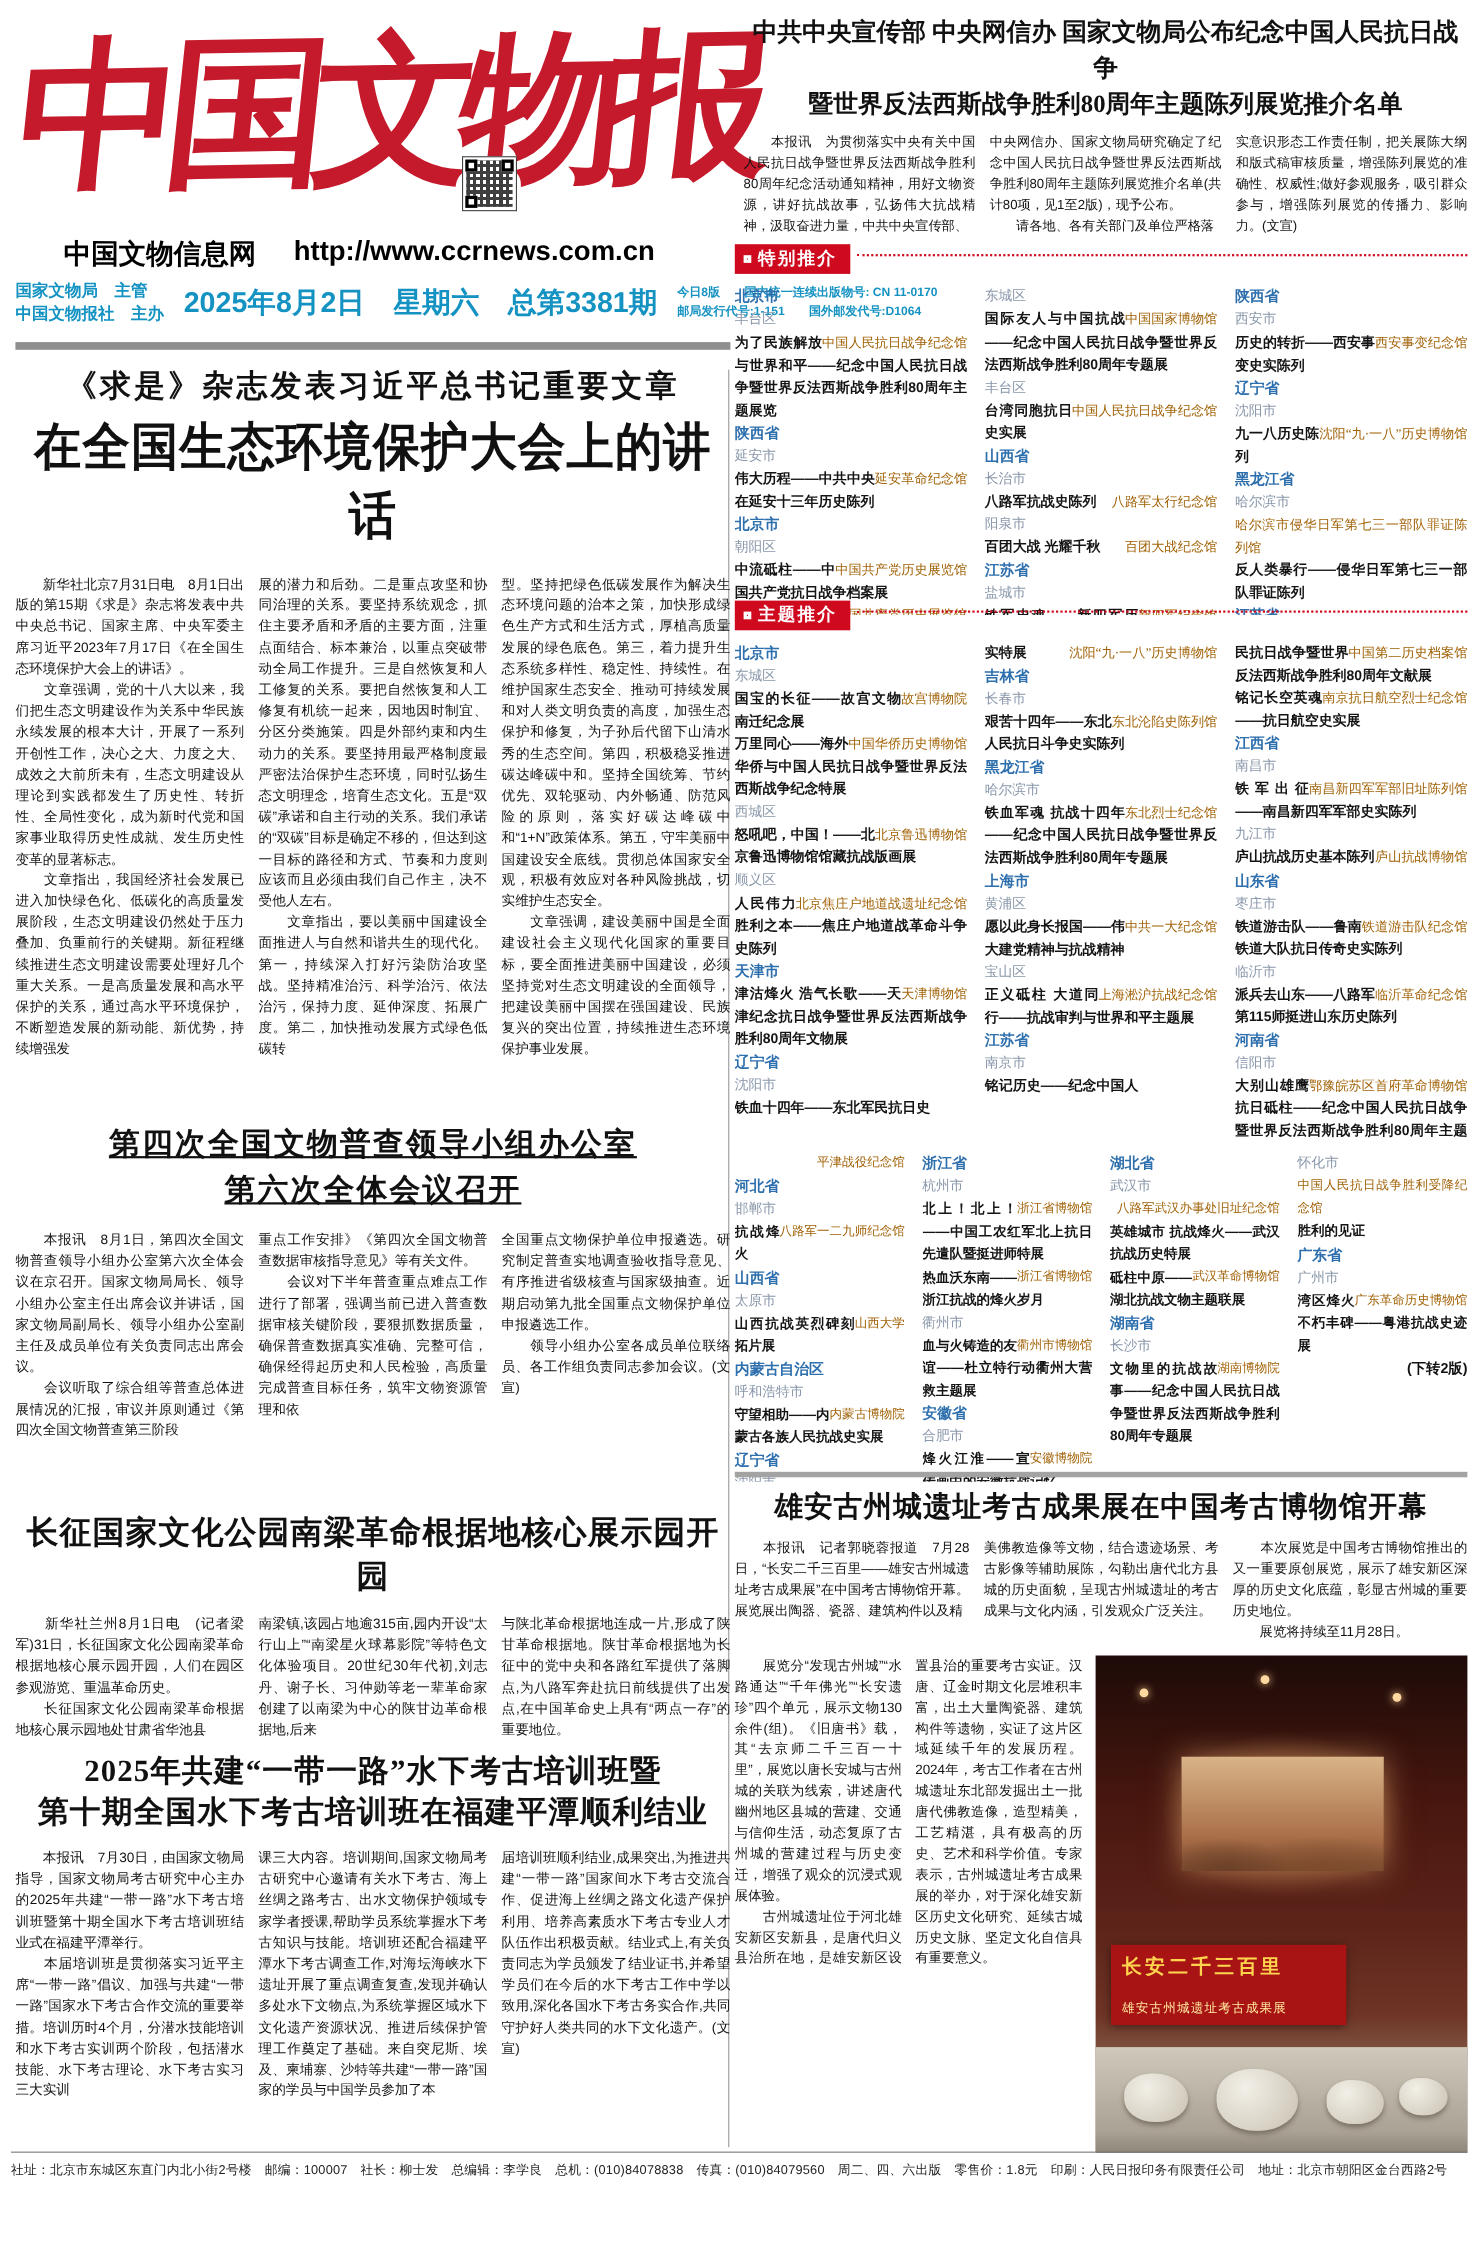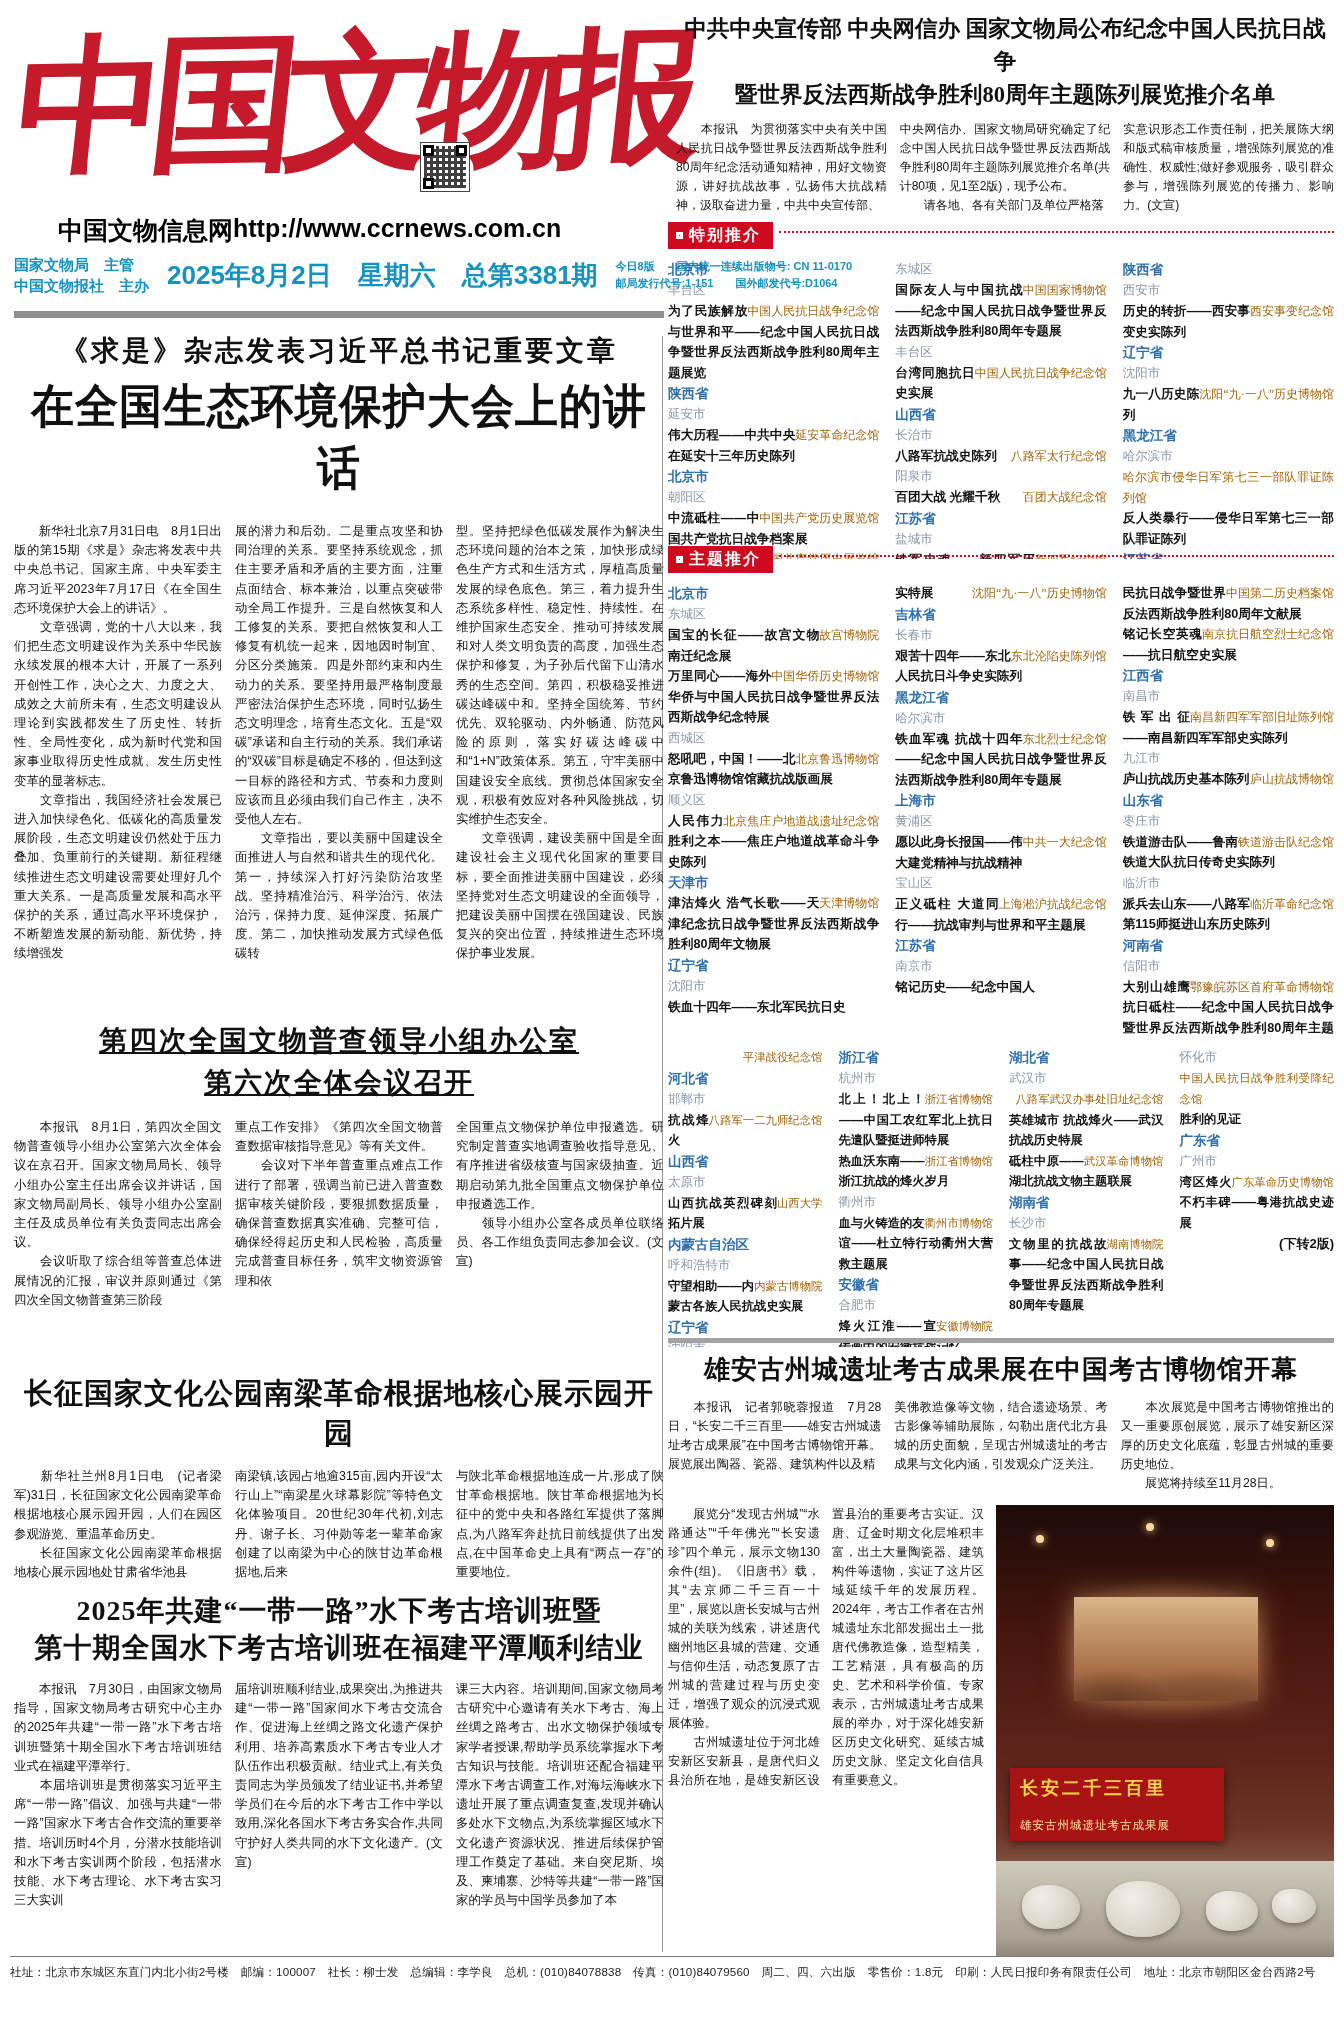--- a/index.html
+++ b/index.html
@@ -4,21 +4,21 @@
 <style>
   html,body{margin:0;padding:0;background:#e8e8e8;}
   .page{position:relative;width:1344px;height:2040px;background:#fff;margin:0 auto;
         font-family:"Liberation Sans",sans-serif;color:#111;overflow:hidden;}
   [data-interactable]{box-sizing:border-box;}
 
   
   .logo{position:absolute;left:18px;top:-14px;width:660px;height:230px;
         color:#c41a2b;font-size:148px;font-weight:900;letter-spacing:-14px;
         transform:skewX(-7deg) rotate(-1deg);white-space:nowrap;line-height:230px;}
-  .site-line{position:absolute;left:58px;top:214px;width:560px;display:flex;
+  .site-line{position:absolute;left:58px;top:214px;width:560px;display:flex;gap:34px;
         font-size:25px;font-weight:bold;color:#000;}
   .qr{position:absolute;left:420px;top:142px;width:50px;height:50px;background:#fff;border:1px solid #444;}
   .qr .noise{position:absolute;inset:3px;
       background-image:repeating-linear-gradient(0deg,#000 0 3px,transparent 3px 6px),
                        repeating-linear-gradient(90deg,#000 0 3px,transparent 3px 6px);
       opacity:.75;}
   .qr .fd{position:absolute;width:11px;height:11px;border:3px solid #000;background:#fff;}
   .qr .fd.a{left:2px;top:2px}.qr .fd.b{right:2px;top:2px}.qr .fd.c{left:2px;bottom:2px}
   .info-row{position:absolute;left:14px;top:254px;width:650px;display:flex;align-items:center;
         color:#1492c2;gap:18px;}
@@ -186,22 +186,22 @@
   </div>
 
   <div class="belt" data-interactable="false">
     <div class="title hd-serif">
       <div data-interactable="false">2025年共建“一带一路”水下考古培训班暨</div>
       <div data-interactable="false">第十期全国水下考古培训班在福建平潭顺利结业</div>
     </div>
     <div class="cols3">
       <div data-interactable="false">　　本报讯　7月30日，由国家文物局指导，国家文物局考古研究中心主办的2025年共建“一带一路”水下考古培训班暨第十期全国水下考古培训班结业式在福建平潭举行。
 　　本届培训班是贯彻落实习近平主席“一带一路”倡议、加强与共建“一带一路”国家水下考古合作交流的重要举措。培训历时4个月，分潜水技能培训和水下考古实训两个阶段，包括潜水技能、水下考古理论、水下考古实习三大实训</div>
+      <div data-interactable="false">课三大内容。培训期间,国家文物局考古研究中心邀请有关水下考古、海上丝绸之路考古、出水文物保护领域专家学者授课,帮助学员系统掌握水下考古知识与技能。培训班还配合福建平潭水下考古调查工作,对海坛海峡水下遗址开展了重点调查复查,发现并确认多处水下文物点,为系统掌握区域水下文化遗产资源状况、推进后续保护管理工作奠定了基础。来自突尼斯、埃及、柬埔寨、沙特等共建“一带一路”国家的学员与中国学员参加了本</div>
       <div data-interactable="false">届培训班顺利结业,成果突出,为推进共建“一带一路”国家间水下考古交流合作、促进海上丝绸之路文化遗产保护利用、培养高素质水下考古专业人才队伍作出积极贡献。结业式上,有关负责同志为学员颁发了结业证书,并希望学员们在今后的水下考古工作中学以致用,深化各国水下考古务实合作,共同守护好人类共同的水下文化遗产。(文宣)</div>
-      <div data-interactable="false">课三大内容。培训期间,国家文物局考古研究中心邀请有关水下考古、海上丝绸之路考古、出水文物保护领域专家学者授课,帮助学员系统掌握水下考古知识与技能。培训班还配合福建平潭水下考古调查工作,对海坛海峡水下遗址开展了重点调查复查,发现并确认多处水下文物点,为系统掌握区域水下文化遗产资源状况、推进后续保护管理工作奠定了基础。来自突尼斯、埃及、柬埔寨、沙特等共建“一带一路”国家的学员与中国学员参加了本</div>
     </div>
   </div>
 
   <div class="toparticle" data-interactable="false">
     <div class="title hd-serif">
       <div data-interactable="false">中共中央宣传部 中央网信办 国家文物局公布纪念中国人民抗日战争</div>
       <div data-interactable="false">暨世界反法西斯战争胜利80周年主题陈列展览推介名单</div>
     </div>
     <div class="cols3">
       <div data-interactable="false">　　本报讯　为贯彻落实中央有关中国人民抗日战争暨世界反法西斯战争胜利80周年纪念活动通知精神，用好文物资源，讲好抗战故事，弘扬伟大抗战精神，汲取奋进力量，中共中央宣传部、</div>

